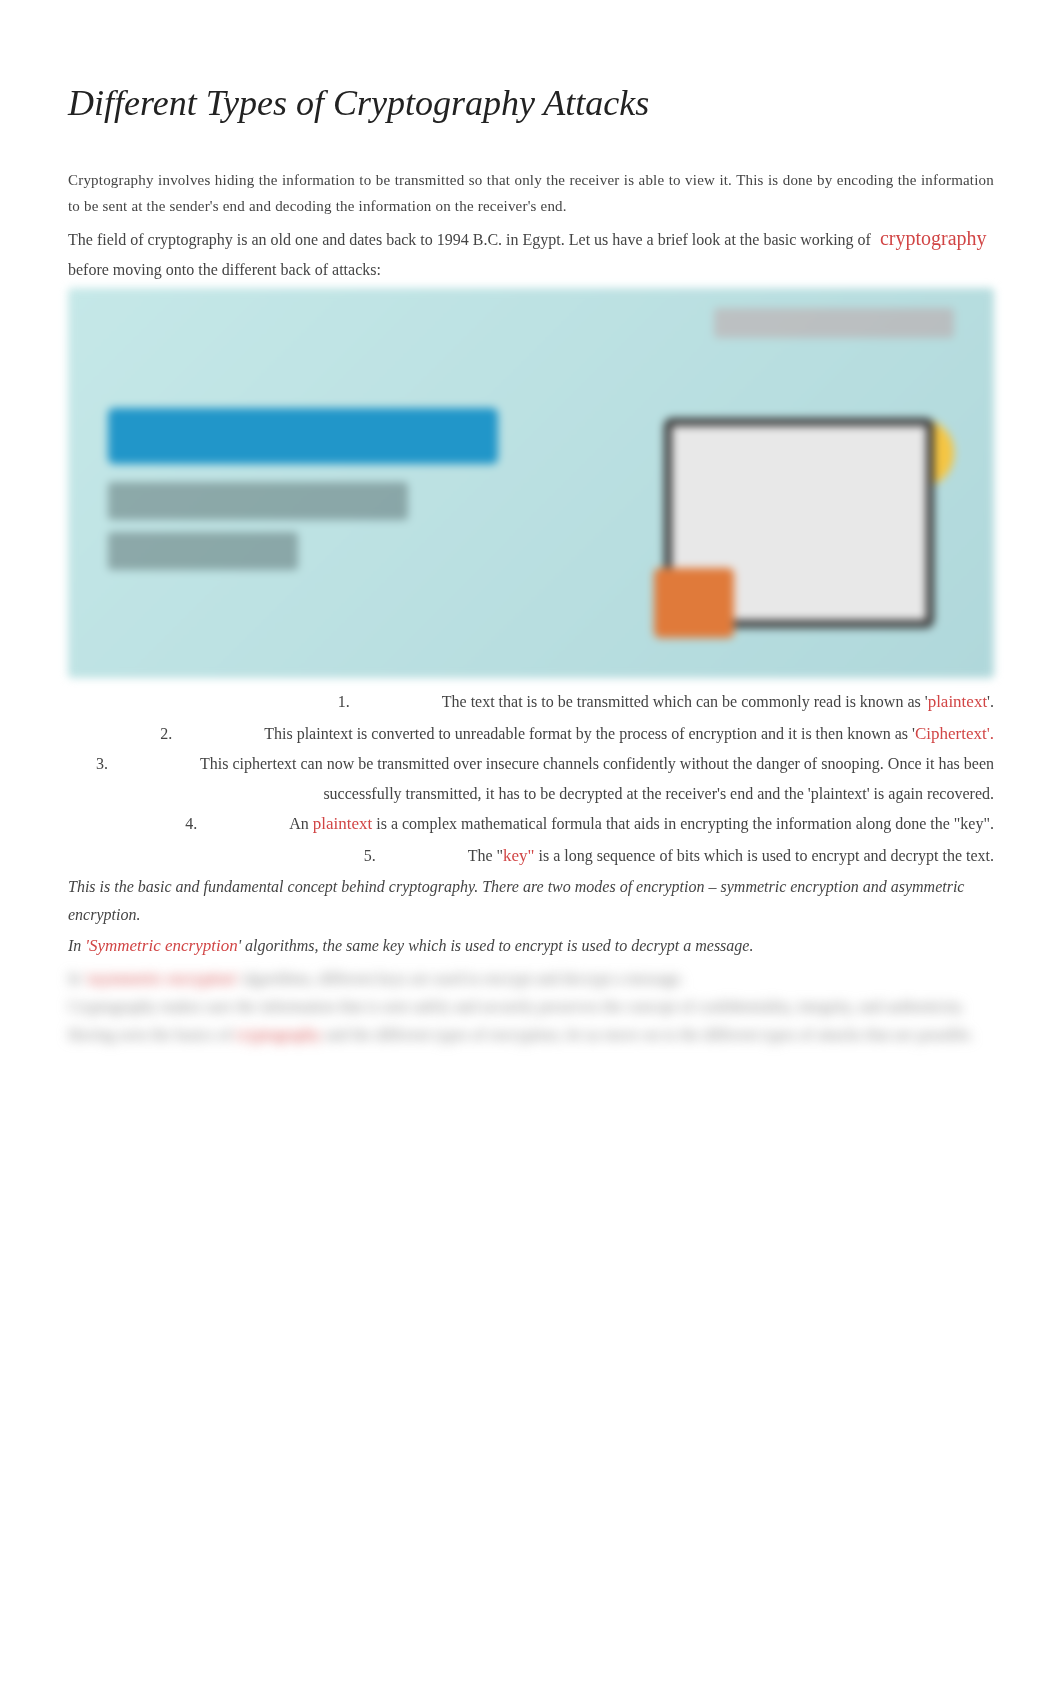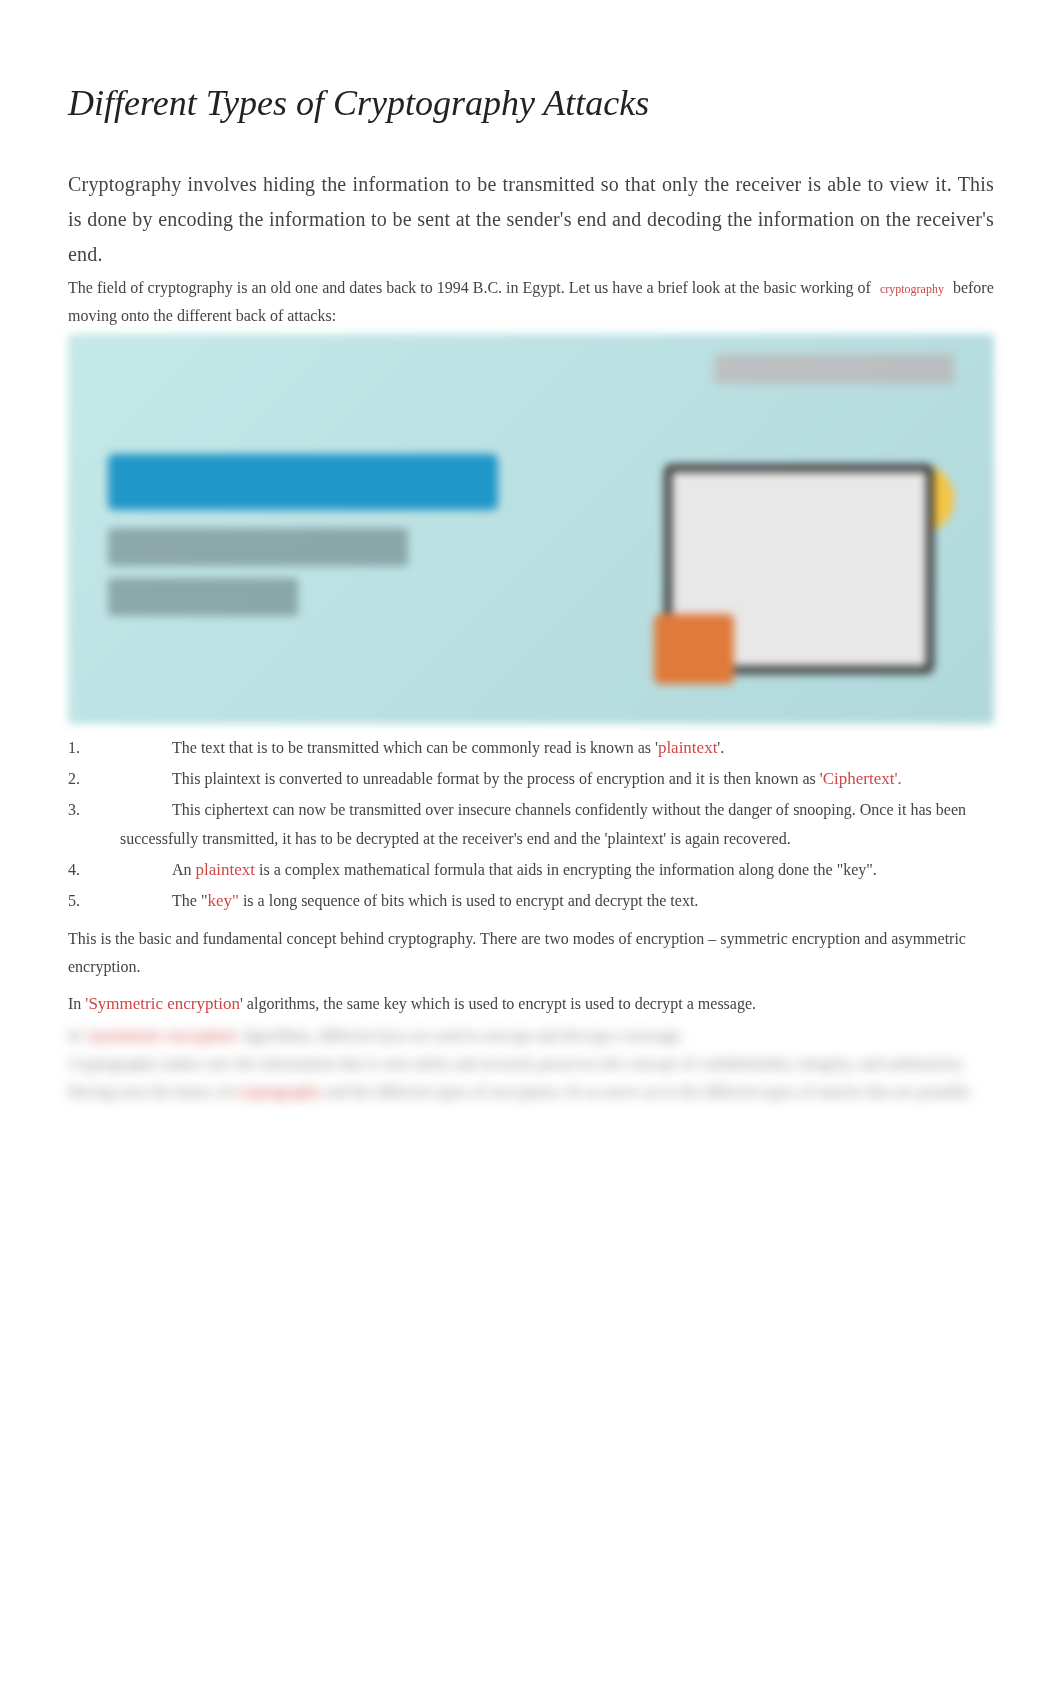--- a/index.html
+++ b/index.html
@@ -17,36 +17,36 @@
     }
     h1 {
       font-size: 36px;
       font-weight: normal;
       color: #222;
       margin-bottom: 40px;
       line-height: 1.3;
       font-style: italic;
     }
     .intro-para {
-      font-size: 20px;
+      font-size: 15px;
       color: #444;
       text-align: justify;
       margin-bottom: 2px;
       line-height: 1.75;
       letter-spacing: 0.2px;
       margin-top: 12px;
     }
     .second-para {
       font-size: 16px;
       color: #444;
       line-height: 1.75;
     }
     .inline-highlight {
       color: #d14545;
-      font-size: 12px;
+      font-size: 20px;
       padding: 0 5px;
     }
     .hero-image {
       width: 100%;
       height: 390px;
       margin: 4px 0 8px 0;
       background: linear-gradient(135deg, #c5e8e8 0%, #b0d8db 100%);
       border-radius: 4px;
       position: relative;
       overflow: hidden;
@@ -109,20 +109,21 @@
       bottom: 40px;
       width: 80px;
       height: 70px;
       background: #e07a3a;
       border-radius: 6px;
     }
     ol {
       list-style: none;
       counter-reset: item;
       padding: 0;
+      text-align: right;
     }
     ol > li {
       counter-increment: item;
       font-size: 16px;
       color: #444;
       line-height: 1.85;
       margin-bottom: 0;
       padding-left: 52px;
       text-indent: -52px;
     }
@@ -142,21 +143,22 @@
       padding-left: 48px;
     }
     .term {
       color: #d14545;
       font-size: 17px;
     }
     .body-para {
       font-size: 16px;
       color: #444;
       line-height: 1.75;
-      margin-top: 8px;
+      margin-top: 2px;
+      font-style: italic;
     }
     .blurred-section {
       filter: blur(6px);
       margin-top: 4px;
     }
     .blurred-line {
       font-size: 16px;
       color: #888;
       line-height: 1.75;
     }

